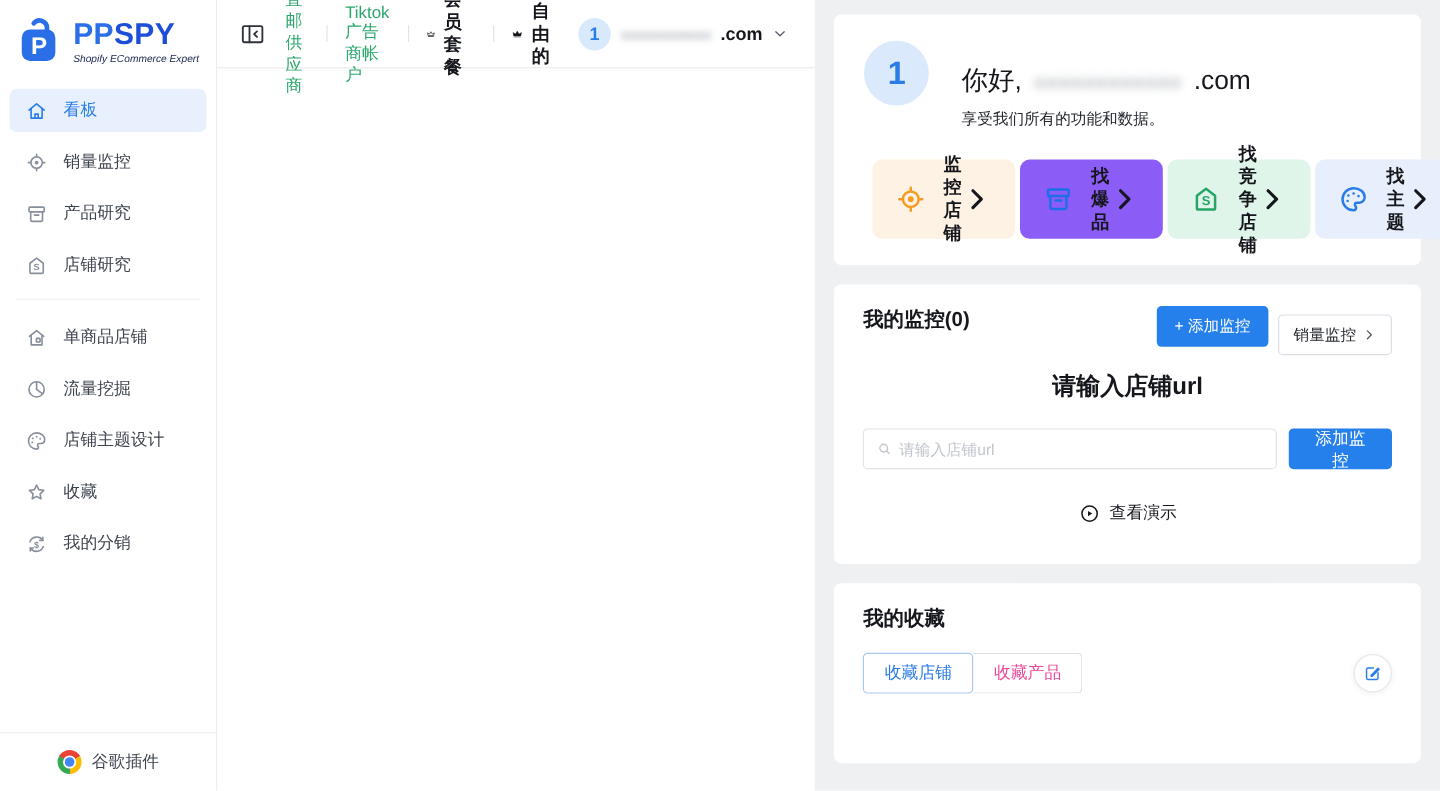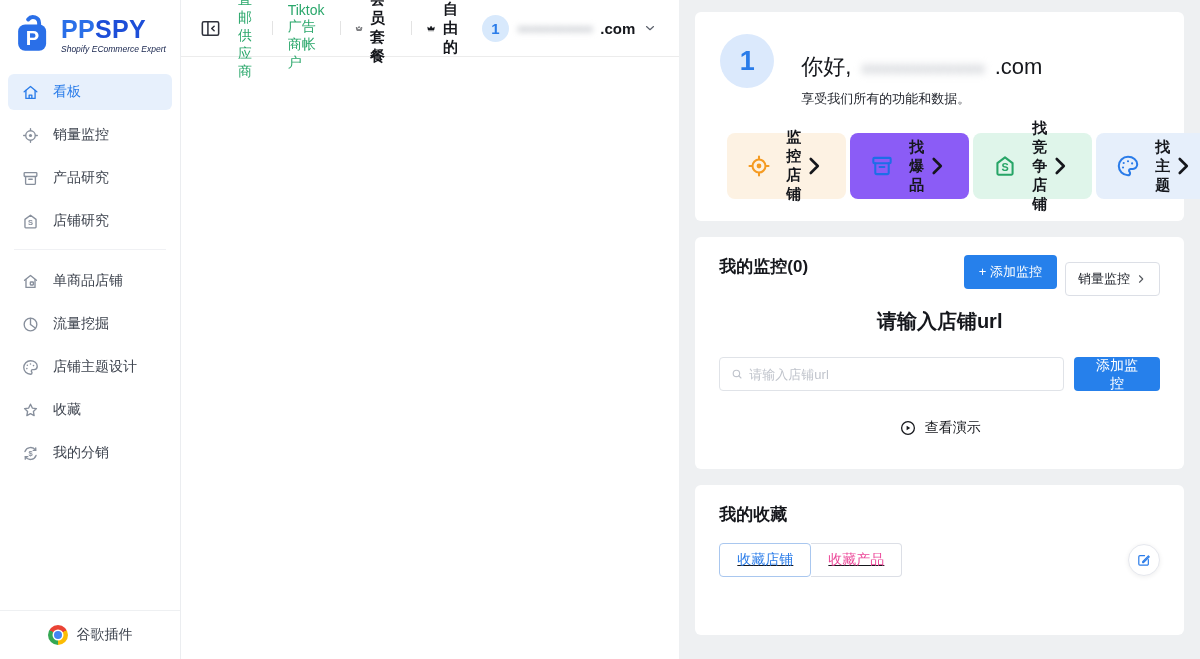--- a/index.html
+++ b/index.html
@@ -111,21 +111,21 @@
   .url-input-wrap input::placeholder { color:#c0c4cc; }
   .btn-submit { background:#2680eb; color:#fff; border:none; border-radius:4px; height:34px;
     padding:0 18px; font-size:14px; cursor:pointer; }
   .demo-row { display:inline-flex; align-items:center; gap:8px; margin-top:28px; font-size:14px;
     color:#15171c; cursor:pointer; }
   .demo-row svg { width:18px; height:18px; color:#15171c; }
 
   
   .panel-fav { padding:18px 24px; height:150px; }
   .fav-row { display:flex; align-items:center; margin-top:17px; }
-  .tabs { display:flex;text-decoration:underline; }
+  .tabs { display:flex; }
   .tab { height:34px; padding:0 17px; display:flex; align-items:center; font-size:14px;
     background:#fff; border:1px solid #dcdfe6; color:#ec4899; cursor:pointer; }
   .tab.active { color:#2a7ce9; border-color:#a9c7ef; border-radius:4px; position:relative; z-index:1; }
   .tab.inactive { border-left:none; border-radius:0 4px 4px 0; }
   .edit-btn { margin-left:auto; width:32px; height:32px; border-radius:50%; border:1px solid #e6e8ee;
     background:#fff; box-shadow:0 1px 5px rgba(0,0,0,.07); display:flex; align-items:center;
     justify-content:center; cursor:pointer; }
   .edit-btn svg { width:16px; height:16px; color:#2a7ce9; }
 </style>
 </head>

